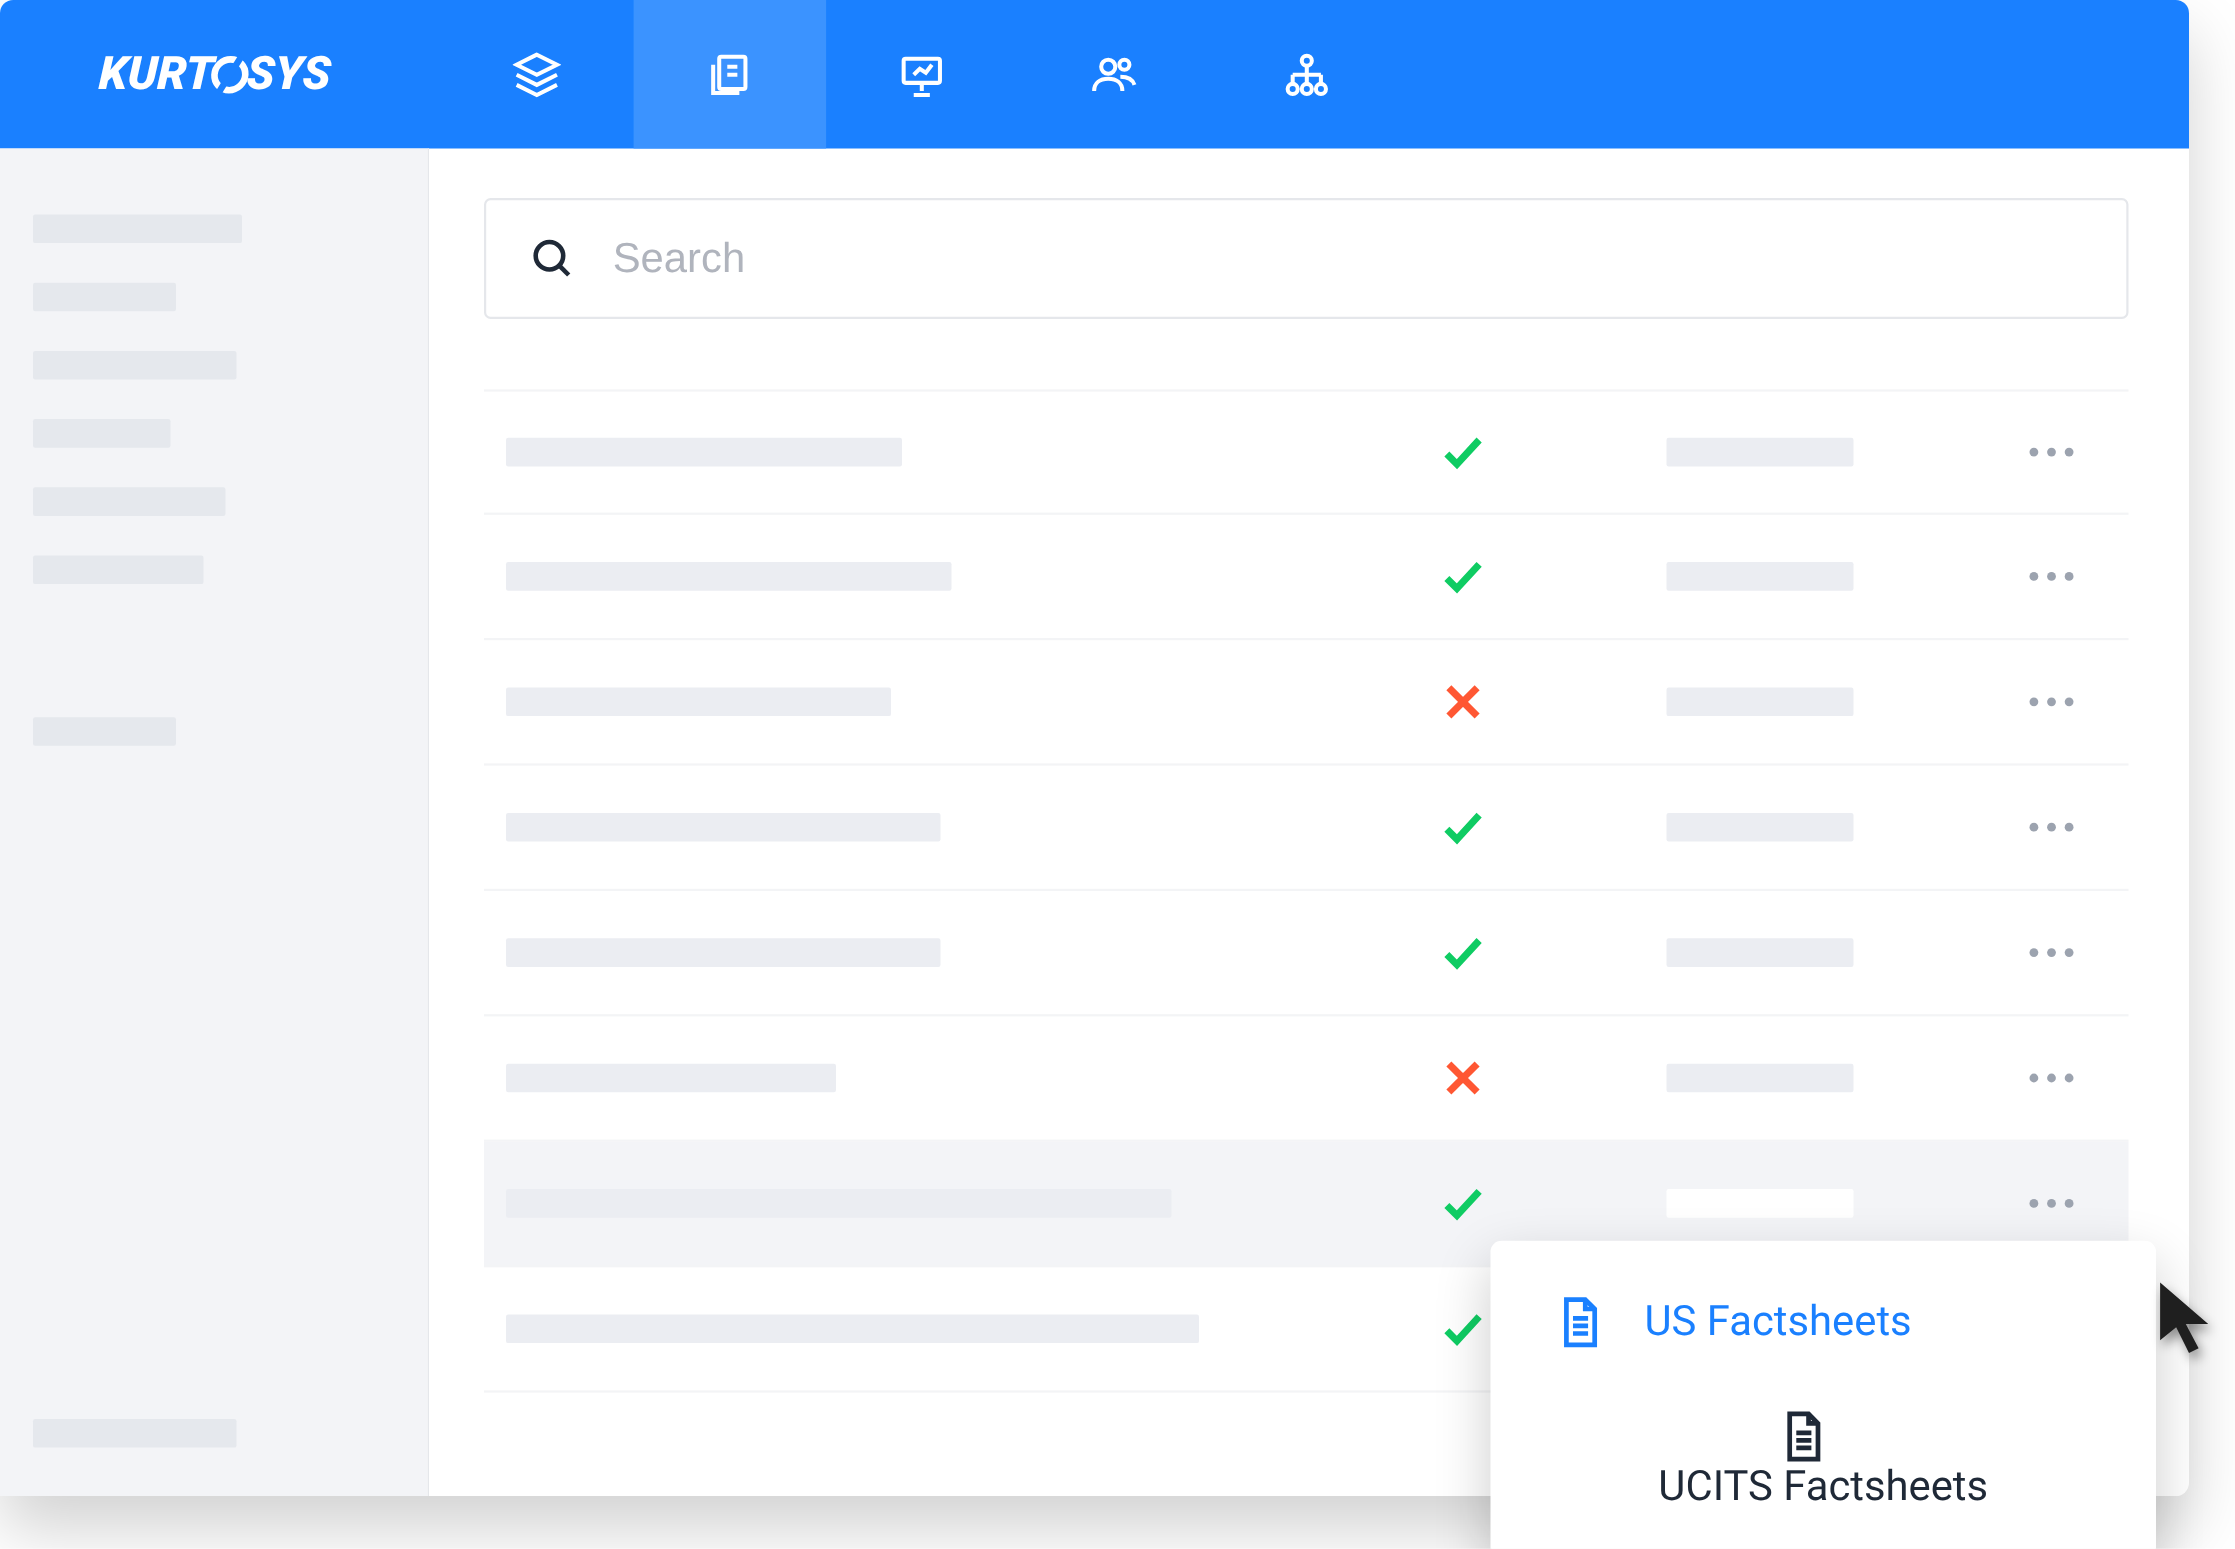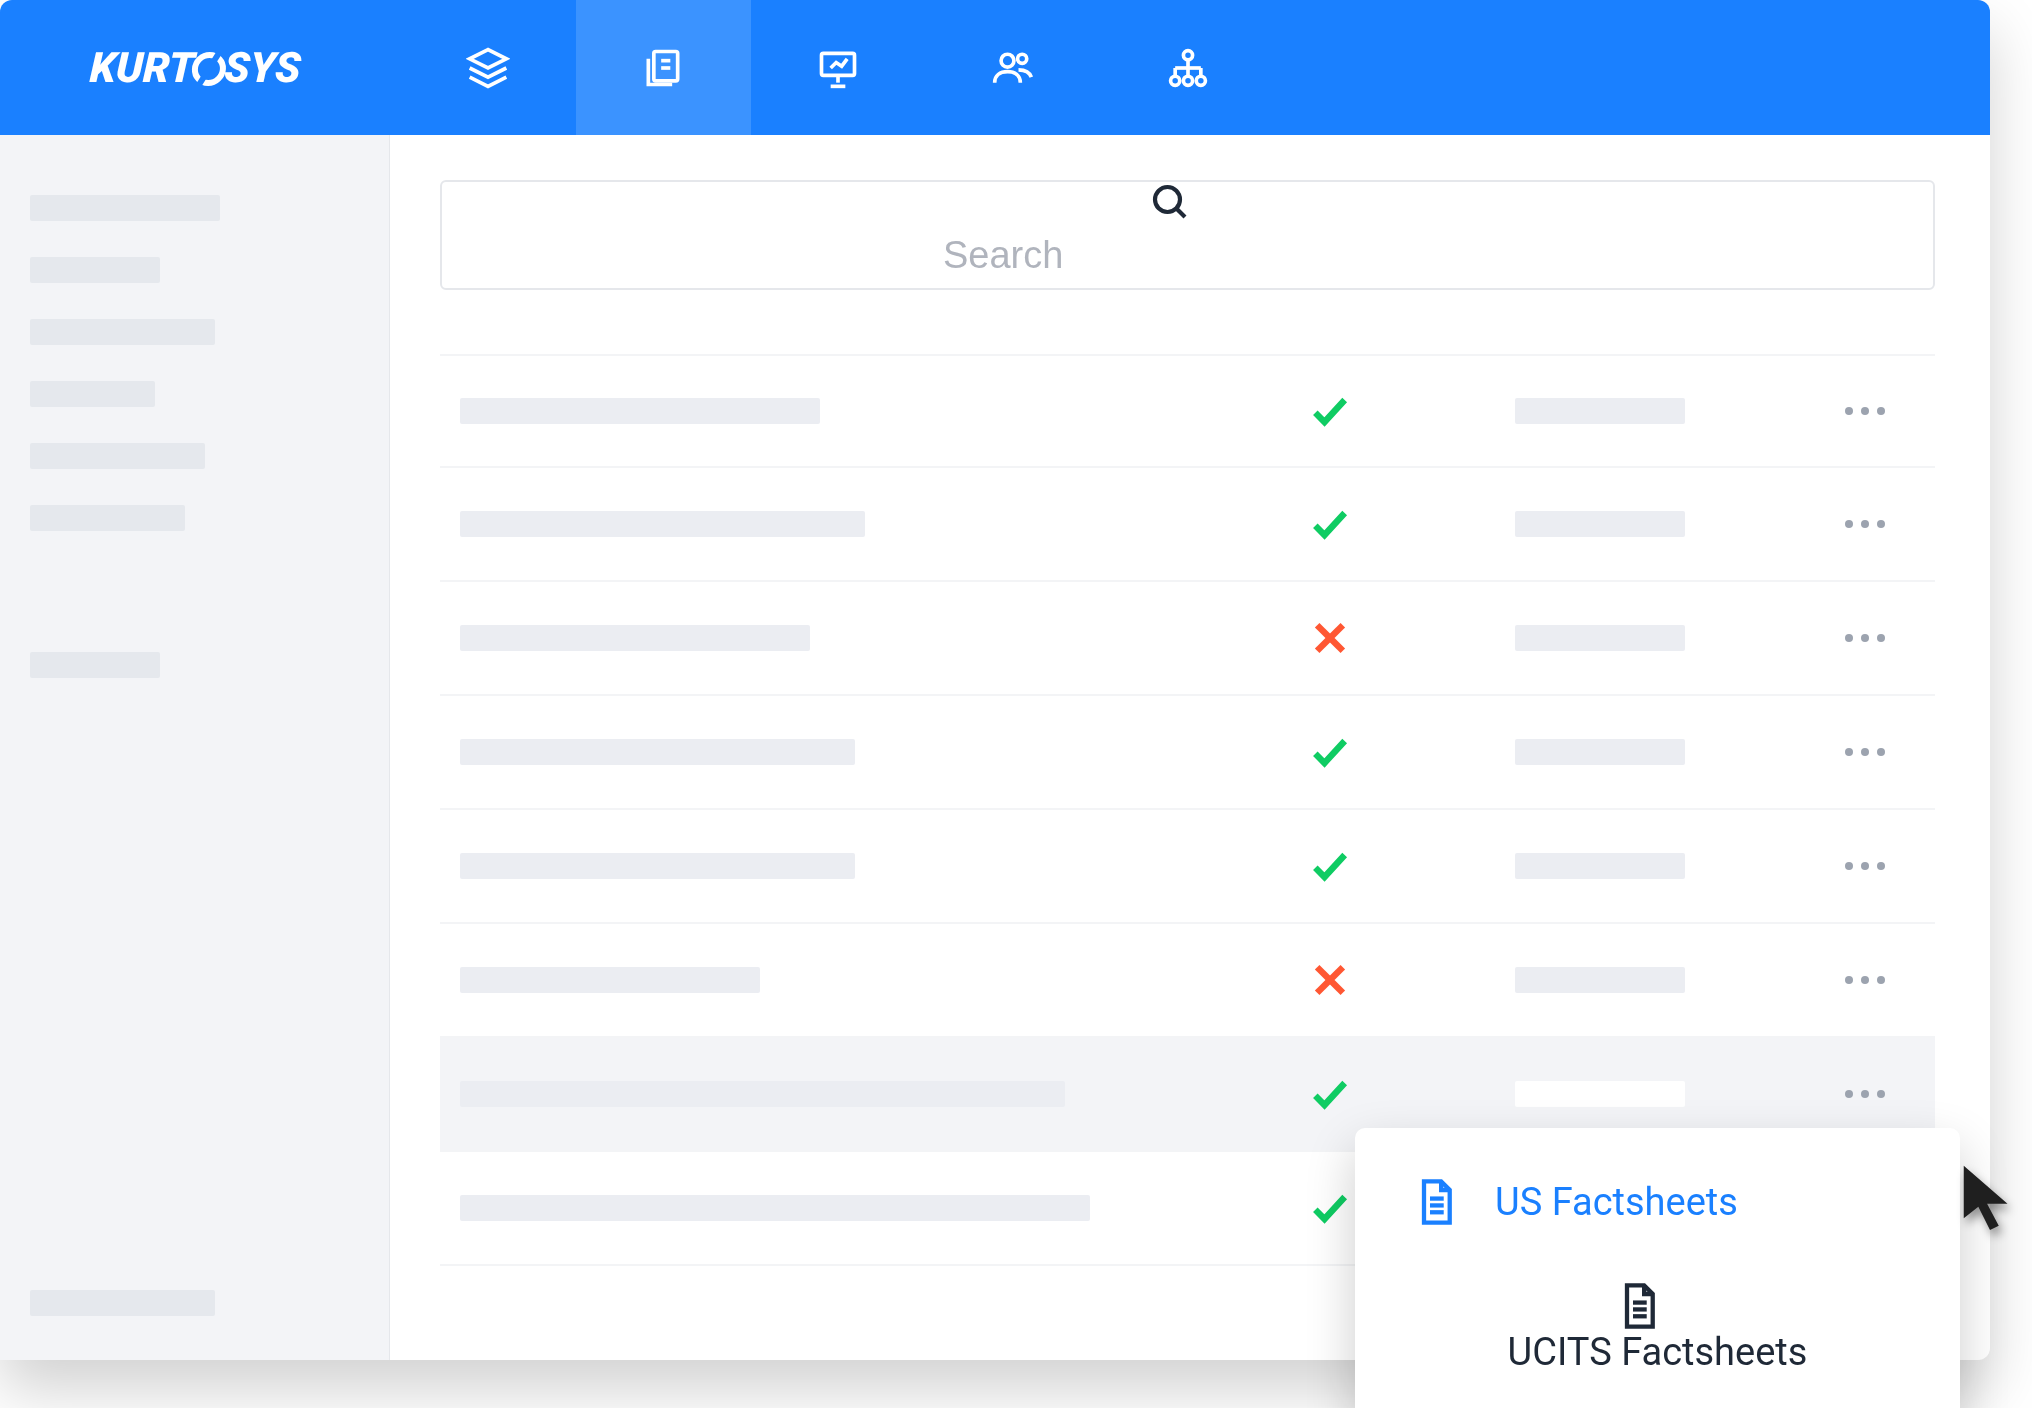--- a/index.html
+++ b/index.html
@@ -123,21 +123,20 @@
     }
     
     .search-bar {
       display: flex;
       align-items: center;
       border: 2px solid #E5E7EB;
       border-radius: 6px;
       padding: 0 40px;
       height: 110px;
       margin-bottom: 64px;
-      flex-direction: column;
     }
     
     .search-icon {
       width: 40px;
       height: 40px;
       stroke: #1F2937;
       stroke-width: 2.5;
       fill: none;
       margin-right: 35px;
     }

